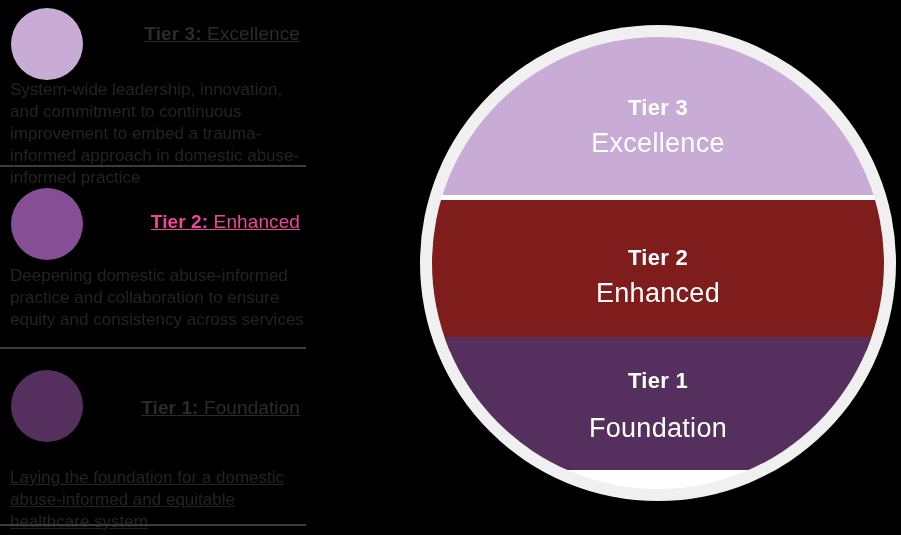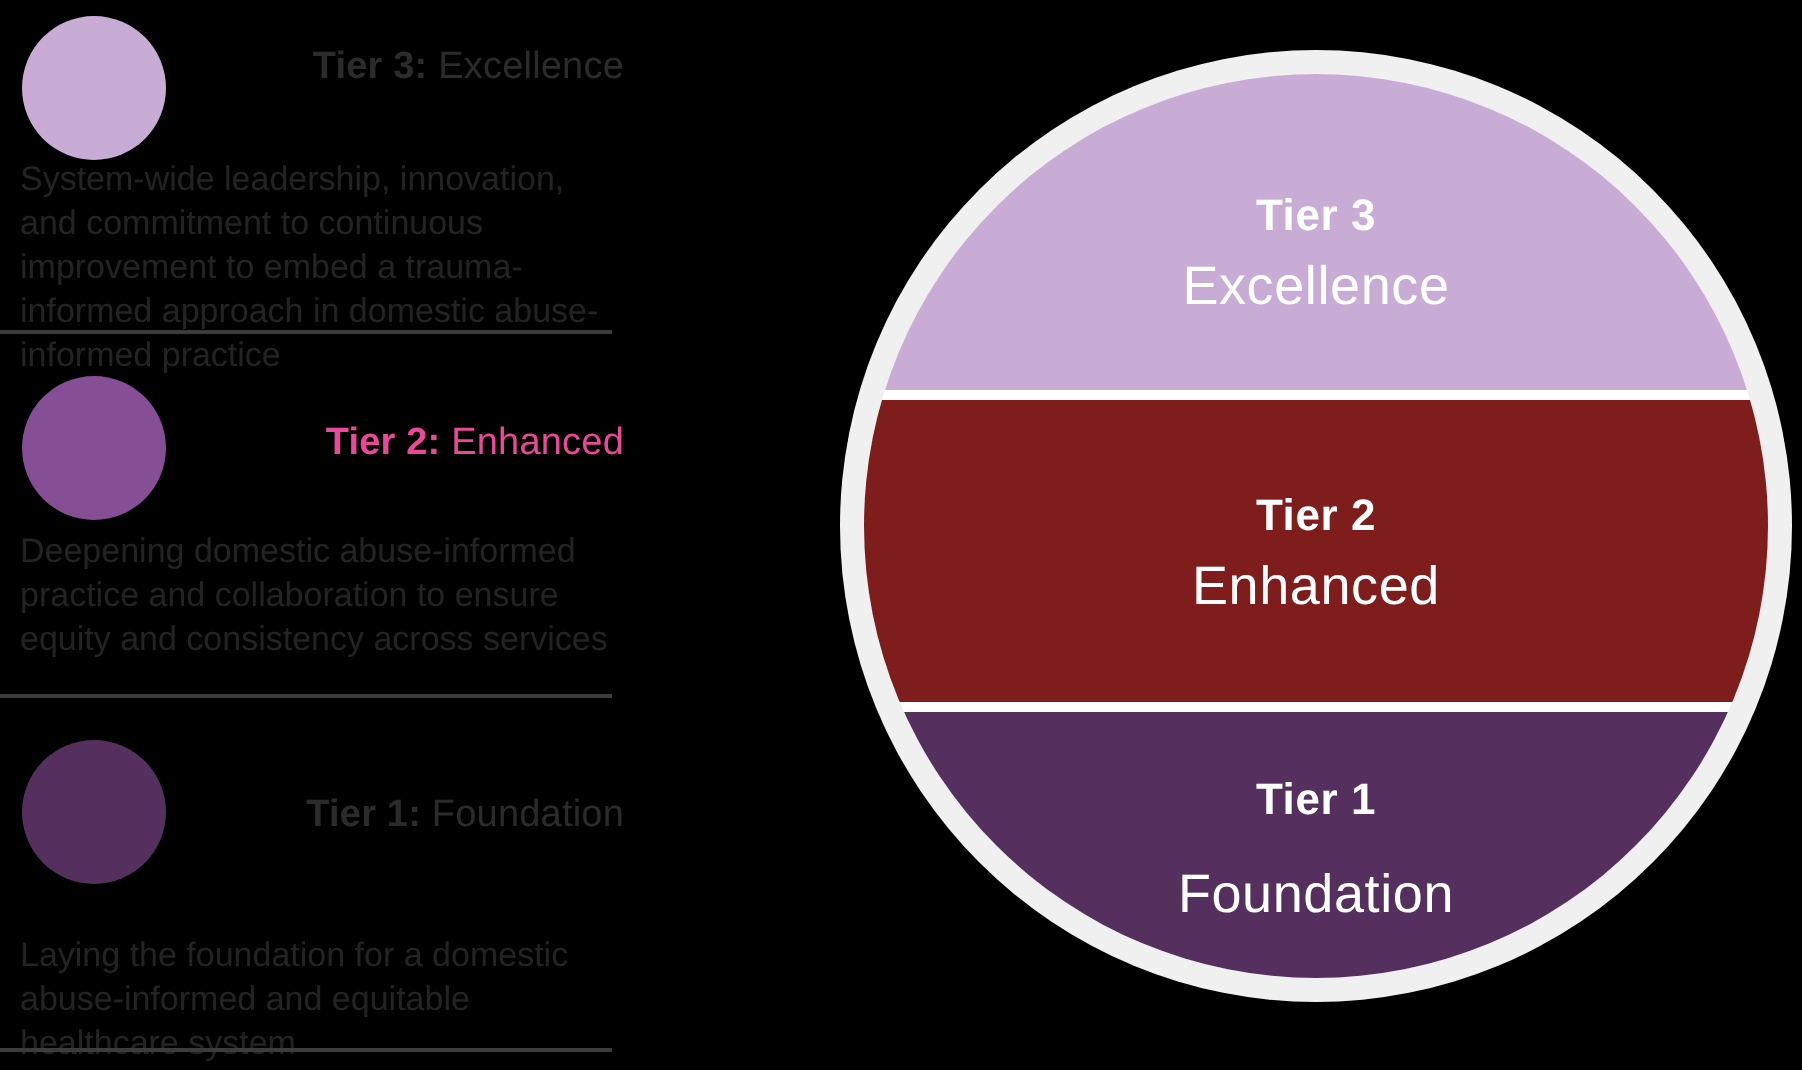--- a/index.html
+++ b/index.html
@@ -39,28 +39,29 @@
     width: 72px;
     height: 72px;
     border-radius: 50%;
   }
   .tier-entry.t3 .tier-bullet { top: 8px; }
   .tier-entry.t2 .tier-bullet { top: 14px; }
   .tier-entry.t1 .tier-bullet { top: 22px; }
 
   .tier-heading {
     position: absolute;
-    right: 28px;
+    right: 40px;
     width: 250px;
     text-align: right;
     font-size: 19px;
     line-height: 22px;
     color: #2b2b2b;
     letter-spacing: 0.1px;
     white-space: nowrap;
+    text-decoration: underline;
   }
   .tier-entry.t3 .tier-heading { top: 23px; }
   .tier-entry.t2 .tier-heading { top: 37px; }
   .tier-entry.t1 .tier-heading { top: 49px; }
 
   .tier-heading .hd-num {
     font-weight: bold;
   }
   .tier-heading .hd-label {
     font-weight: normal;
@@ -70,21 +71,21 @@
     position: absolute;
     left: 10px;
     width: 300px;
     font-size: 17px;
     line-height: 22px;
     color: #232323;
     text-align: left;
   }
   .tier-entry.t3 .tier-desc { top: 79px; }
   .tier-entry.t2 .tier-desc { top: 91px; }
-  .tier-entry.t1 .tier-desc { top: 119px; }
+  .tier-entry.t1 .tier-desc { top: 119px; text-decoration: underline; }
 
   .tier-divider {
     position: absolute;
     left: 0;
     width: 306px;
     height: 2px;
     background: #3c3c3c;
   }
   .tier-entry.t3 .tier-divider { top: 165px; }
   .tier-entry.t2 .tier-divider { top: 173px; }
@@ -116,21 +117,21 @@
     width: 452px;
     display: flex;
     flex-direction: column;
     align-items: center;
     justify-content: center;
     color: #ffffff;
     text-align: center;
   }
   .band.b3 { top: 0px;   height: 158px; }
   .band.b2 { top: 163px; height: 151px; }
-  .band.b1 { top: 319px; height: 133px; gap: 12px; }
+  .band.b1 { top: 300px; height: 133px; gap: 12px; }
 
   .band-num {
     font-size: 22px;
     font-weight: bold;
     line-height: 34px;
     letter-spacing: 0.3px;
   }
   .band-label {
     font-size: 27px;
     font-weight: normal;

